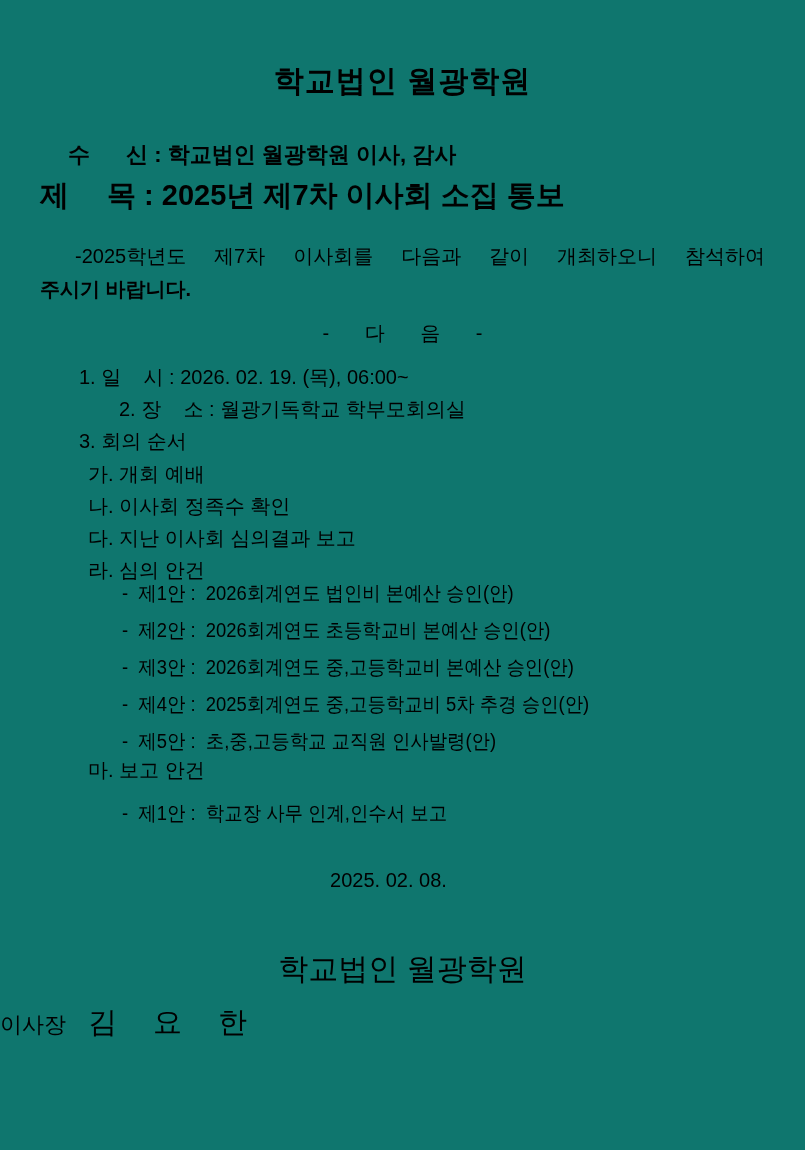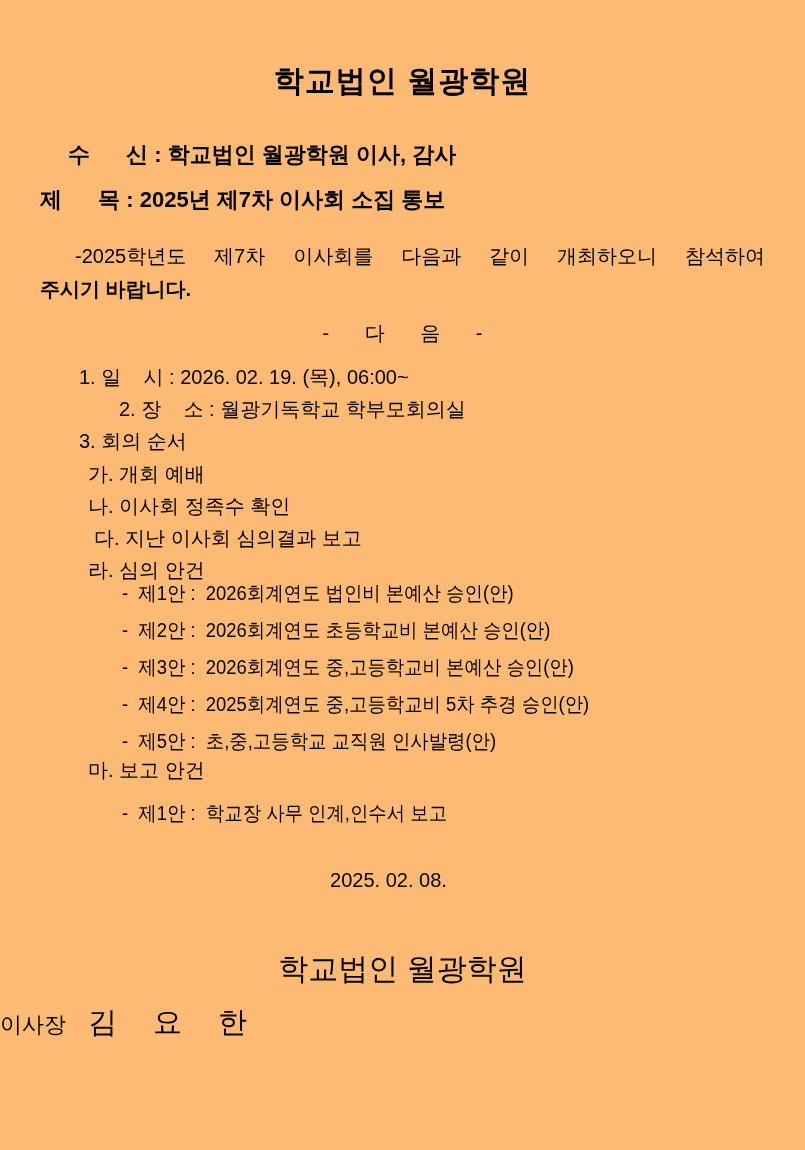--- a/index.html
+++ b/index.html
@@ -10,41 +10,41 @@
   body {
     width: 805px;
     height: 1150px;
     font-family: "Liberation Sans", "DejaVu Sans", sans-serif;
     color: #000000;
   }
   .page {
     position: relative;
     width: 805px;
     height: 1150px;
-    background: #fdba74;
+    background: #0f766e;
     overflow: hidden;
   }
   .line {
     position: absolute;
     white-space: pre;
     font-size: 20px;
     line-height: 1.15;
     color: #000000;
   }
   
   .title {
     top: 64px; left: 0; width: 100%;
     text-align: center;
     font-size: 30px;
     font-weight: bold;
     letter-spacing: 1px;
   }
   
   .recipient { top: 142px; left: 40px; font-size: 22px; font-weight: bold; margin-left: 28px; }
-  .subject   { top: 179px; left: 40px; font-size: 22px; font-weight: bold; margin-top: 8px; }
+  .subject   { top: 179px; left: 40px; font-size: 29px; font-weight: bold; }
   .hdr-label { word-spacing: 30px; }
   
   .intro1 {
     top: 245px; left: 40px; width: 725px;
     white-space: normal;
     text-indent: 35px;
     text-align: justify;
     text-align-last: justify;
   }
   .intro2 { top: 278px; left: 40px; font-weight: bold; }
@@ -54,21 +54,21 @@
     text-align: center;
     word-spacing: 30px;
   }
   
   .num0 { top: 366px; left: 79px; }
   .num1 { top: 398px; left: 79px; margin-left: 40px; }
   .num2 { top: 430px; left: 79px; }
   
   .ord0 { top: 463px; left: 88px; }
   .ord1 { top: 495px; left: 88px; }
-  .ord2 { top: 527px; left: 94px; }
+  .ord2 { top: 527px; left: 88px; }
   .ord3 { top: 559px; left: 88px; }
   
   .agenda { transform: scaleX(0.92); transform-origin: 0 50%; }
   .ag0 { top: 582px; left: 122px; }
   .ag1 { top: 619px; left: 122px; }
   .ag2 { top: 656px; left: 122px; }
   .ag3 { top: 693px; left: 122px; }
   .ag4 { top: 730px; left: 122px; }
   
   .report-head { top: 759px; left: 88px; }

